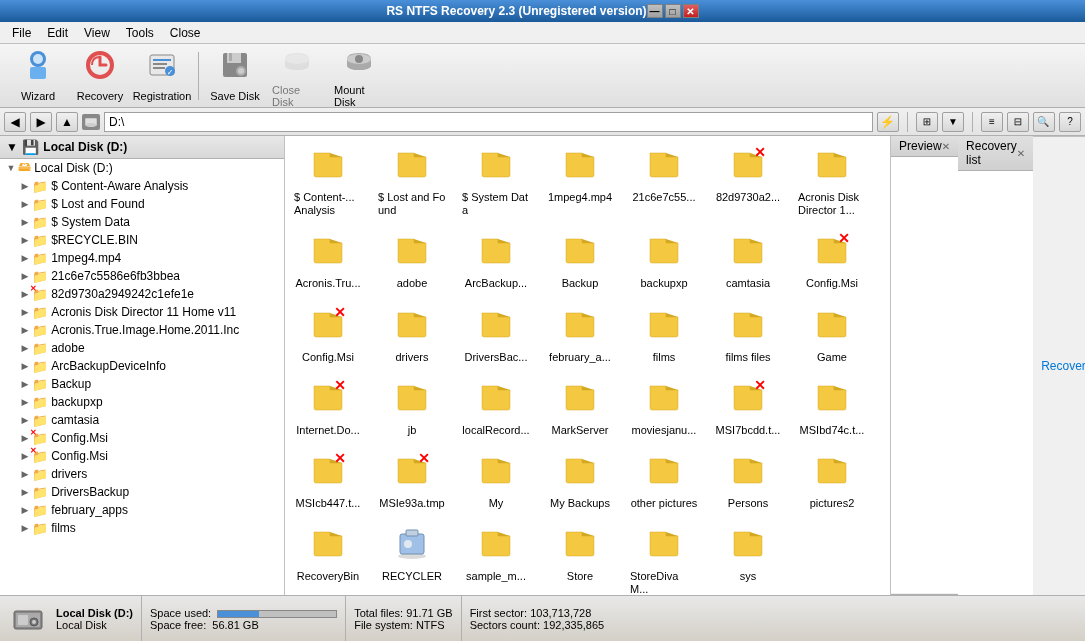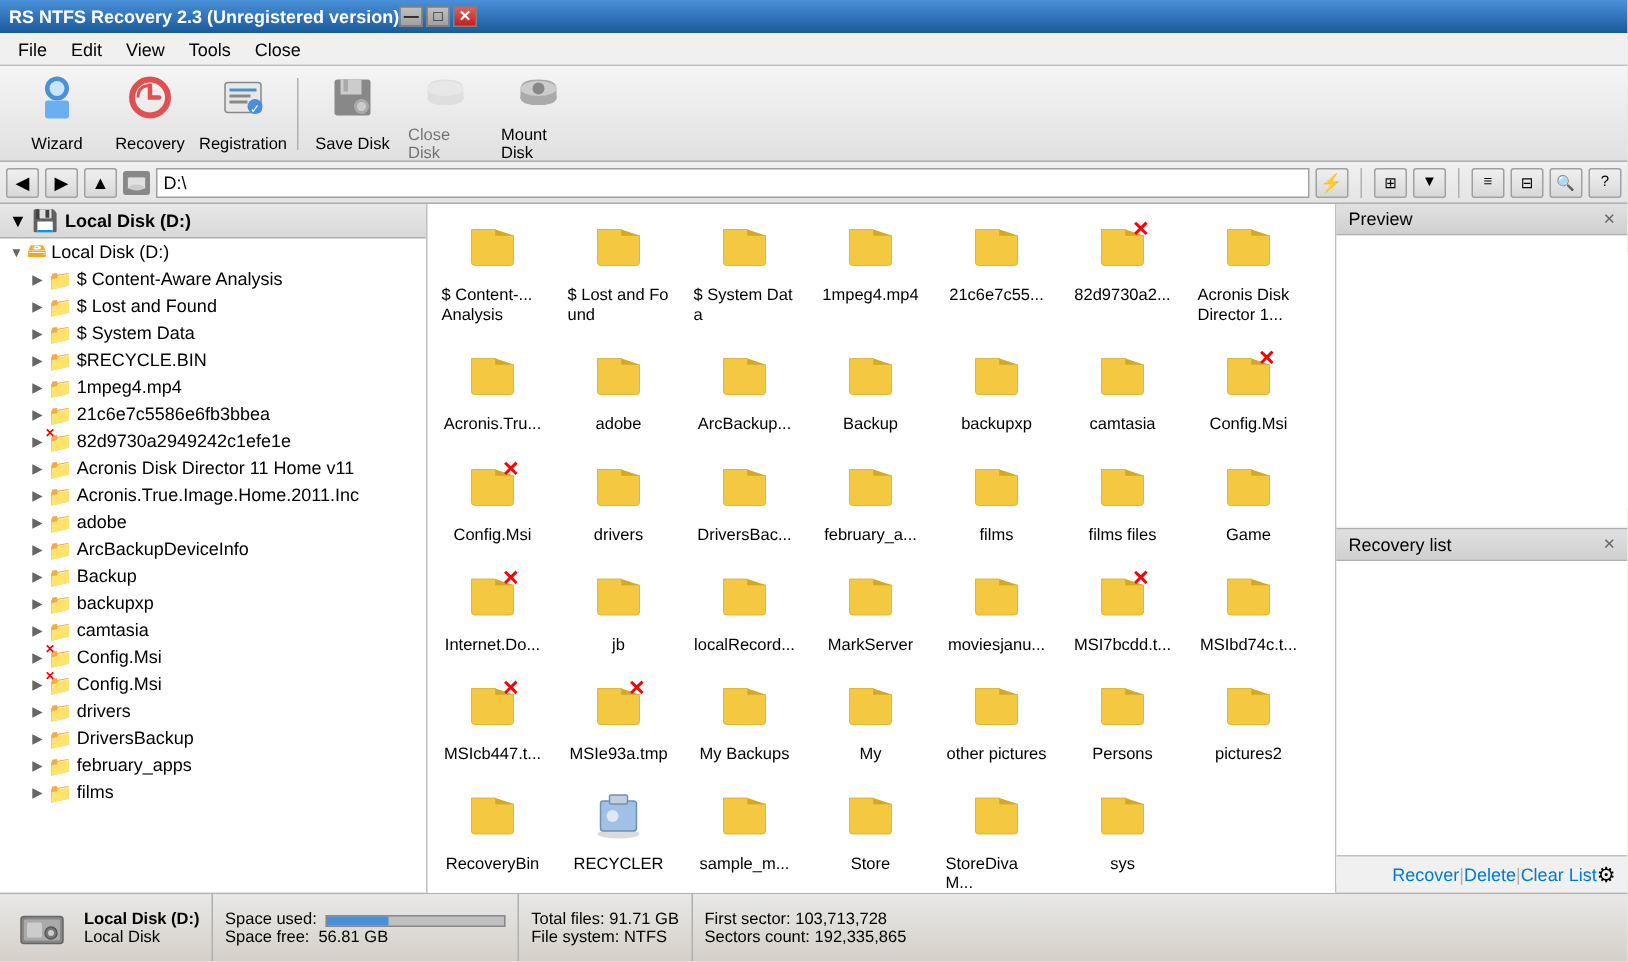--- a/index.html
+++ b/index.html
@@ -6,21 +6,21 @@
     body { font-family: 'Segoe UI', Tahoma, sans-serif; font-size: 12px; background: #d4d0c8; width: 1085px; height: 641px; overflow: hidden; }
 
     
     #title-bar {
       background: linear-gradient(to bottom, #4a90d9, #1a5a9a);
       color: white;
       height: 22px;
       display: flex;
       align-items: center;
       padding: 0 6px;
-      justify-content: flex-start;
+      justify-content: center;
       font-size: 12px;
       font-weight: bold;
     }
     #title-bar .title-text { display: flex; align-items: center; gap: 4px; }
     #title-controls { display: flex; gap: 2px; }
     #title-controls span {
       width: 16px; height: 14px; background: linear-gradient(to bottom, #c0c0c0, #a0a0a0);
       border: 1px solid #808080; display: inline-flex; align-items: center; justify-content: center;
       font-size: 10px; color: #000; cursor: pointer;
     }
@@ -146,21 +146,21 @@
       border-radius: 2px;
     }
     .file-item .file-icon { font-size: 32px; position: relative; }
     .file-item .file-name { font-size: 11px; text-align: left; word-break: break-all; margin-top: 2px; line-height: 1.2; }
 
     
     #side-panels {
       width: 195px;
       border-left: 1px solid #c0c0c0;
       display: flex;
-      flex-direction: column;
+      flex-direction: row;
       background: #f0f0f0;
     }
     .side-panel {
       border-bottom: 1px solid #b0b0b0;
     }
     .side-panel-header {
       background: linear-gradient(to bottom, #e0e0e0, #d0d0d0);
       border-bottom: 1px solid #b0b0b0;
       padding: 3px 8px;
       font-size: 12px;
@@ -781,31 +781,31 @@
             <div class="file-name">MSIe93a.tmp</div>
           </div>
           <div class="file-item">
             <div class="file-icon" style="position:relative;">
         <svg width="36" height="36" viewBox="0 0 36 36">
           <path d="M4 8 L4 30 Q4 32 6 32 L30 32 Q32 32 32 30 L32 12 L20 12 L20 8 Z" fill="#f5c842" stroke="#d4a820" stroke-width="0.5"></path>
           <path d="M20 8 L32 12 L20 12 Z" fill="#d4a820"></path>
         </svg>
         
       </div>
+            <div class="file-name">My</div>
+          </div>
+          <div class="file-item">
+            <div class="file-icon" style="position:relative;">
+        <svg width="36" height="36" viewBox="0 0 36 36">
+          <path d="M4 8 L4 30 Q4 32 6 32 L30 32 Q32 32 32 30 L32 12 L20 12 L20 8 Z" fill="#f5c842" stroke="#d4a820" stroke-width="0.5"></path>
+          <path d="M20 8 L32 12 L20 12 Z" fill="#d4a820"></path>
+        </svg>
+        
+      </div>
             <div class="file-name">My Backups</div>
-          </div>
-          <div class="file-item">
-            <div class="file-icon" style="position:relative;">
-        <svg width="36" height="36" viewBox="0 0 36 36">
-          <path d="M4 8 L4 30 Q4 32 6 32 L30 32 Q32 32 32 30 L32 12 L20 12 L20 8 Z" fill="#f5c842" stroke="#d4a820" stroke-width="0.5"></path>
-          <path d="M20 8 L32 12 L20 12 Z" fill="#d4a820"></path>
-        </svg>
-        
-      </div>
-            <div class="file-name">My</div>
           </div>
           <div class="file-item">
             <div class="file-icon" style="position:relative;">
         <svg width="36" height="36" viewBox="0 0 36 36">
           <path d="M4 8 L4 30 Q4 32 6 32 L30 32 Q32 32 32 30 L32 12 L20 12 L20 8 Z" fill="#f5c842" stroke="#d4a820" stroke-width="0.5"></path>
           <path d="M20 8 L32 12 L20 12 Z" fill="#d4a820"></path>
         </svg>
         
       </div>
             <div class="file-name">other pictures</div>

